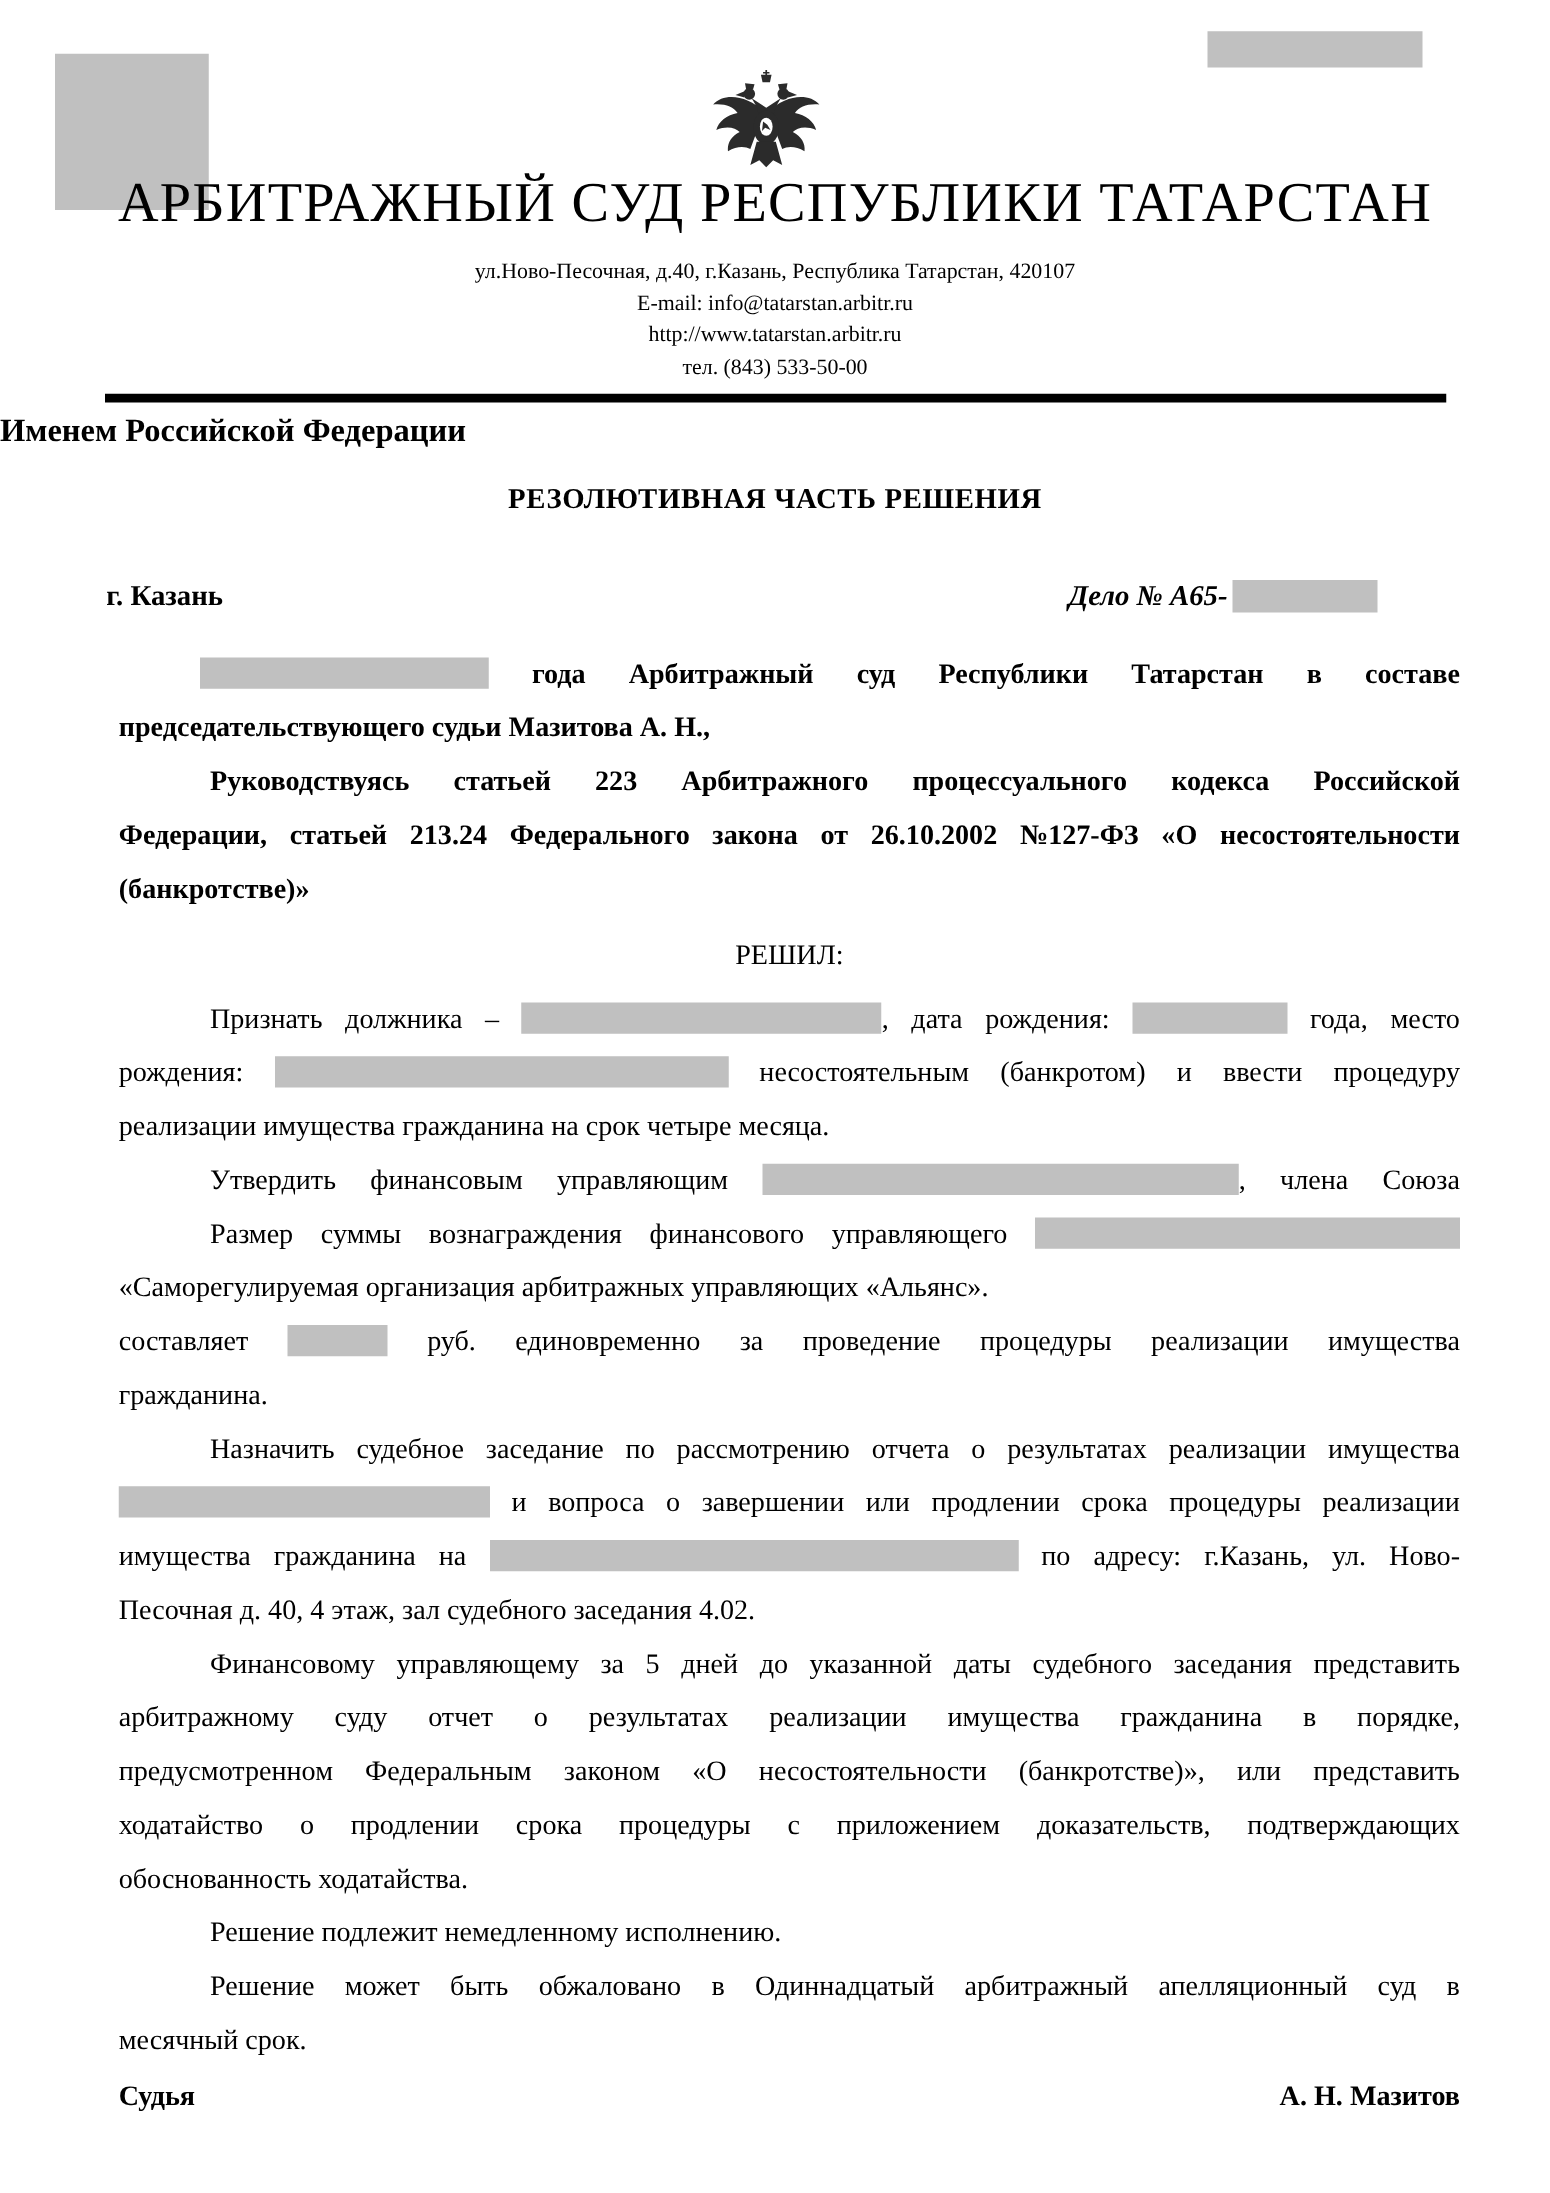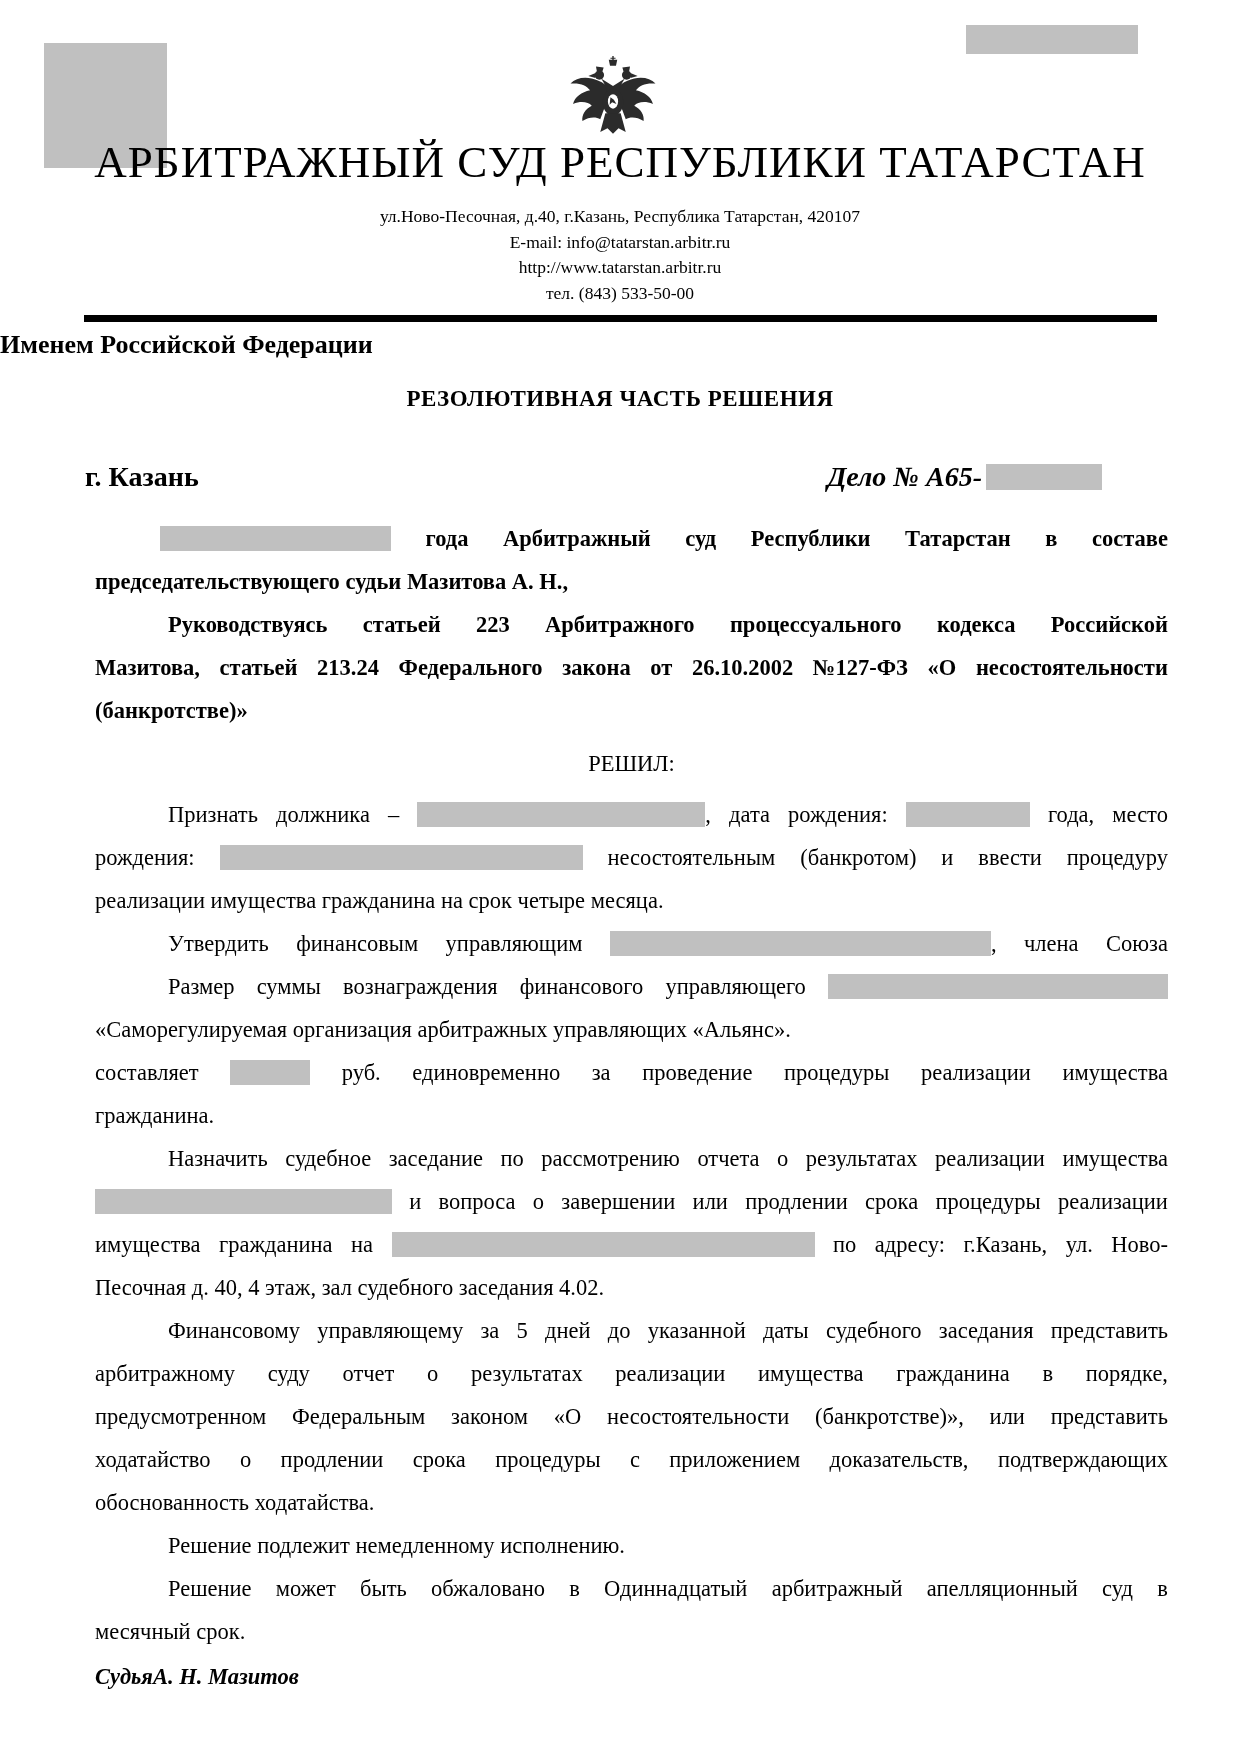--- a/index.html
+++ b/index.html
@@ -17,32 +17,32 @@
     font-size:45px;letter-spacing:1px;white-space:nowrap;}
   .contact{position:absolute;left:0;top:204px;width:1240px;text-align:center;
     font-size:17.5px;line-height:25.5px;}
   .rule{position:absolute;left:84px;top:315px;width:1073px;height:7px;background:#000;}
   .h-name{position:absolute;left:0;top:330px;width:1240px;text-align:left;
     font-size:26px;font-weight:bold;}
   .h-doc{position:absolute;left:0;top:386px;width:1240px;text-align:center;
     font-size:23px;font-weight:bold;letter-spacing:0.5px;}
   
   .case-line{position:absolute;left:85px;top:462px;width:1073px;height:30px;
-    display:flex;justify-content:space-between;align-items:center;font-size:28px;}
+    display:flex;justify-content:space-between;align-items:center;font-size:23px;}
   .case-right{display:inline-flex;align-items:center;margin-right:56px;font-style:italic;}
   .case-redact{height:26px;margin-left:4px;}
   
   .doc-body{position:absolute;left:95px;top:517px;width:1073px;font-size:22.5px;}
   .bl{height:43px;box-sizing:border-box;white-space:nowrap;}
   .jst{display:flex;justify-content:space-between;align-items:center;}
   .lft{line-height:43px;}
   .ctr{text-align:center;line-height:43px;}
   .rw{display:inline-flex;align-items:center;}
-  .sig-line{display:flex;justify-content:flex-start;align-items:center;
-    height:43px;font-weight:bold;margin-top:2px;font-style:italic;}
+  .sig-line{display:flex;justify-content:space-between;align-items:center;
+    height:43px;font-weight:bold;margin-top:2px;}
 </style>
 </head>
 <body>
 
 <div class="corner-redact" style="left: 44px; top: 43px; width: 123px; height: 125px;"></div>
 <div class="corner-redact" style="left: 966px; top: 25px; width: 172px; height: 29px;"></div>
 
 <div class="emblem">
   <svg viewBox="0 0 120 100" width="102" height="92" xmlns="http://www.w3.org/2000/svg">
     <g fill="#2b2b2b">
@@ -103,21 +103,21 @@
     <div class="bl jst bold" style="padding-left: 73px;">
       <span>Руководствуясь</span>
       <span>статьей</span>
       <span>223</span>
       <span>Арбитражного</span>
       <span>процессуального</span>
       <span>кодекса</span>
       <span>Российской</span>
     </div>
     <div class="bl jst bold">
-      <span>Мазитова,</span>
+      <span>Федерации,</span>
       <span>статьей</span>
       <span>213.24</span>
       <span>Федерального</span>
       <span>закона</span>
       <span>от</span>
       <span>26.10.2002</span>
       <span>№127-ФЗ</span>
       <span>«О</span>
       <span>несостоятельности</span>
     </div>

